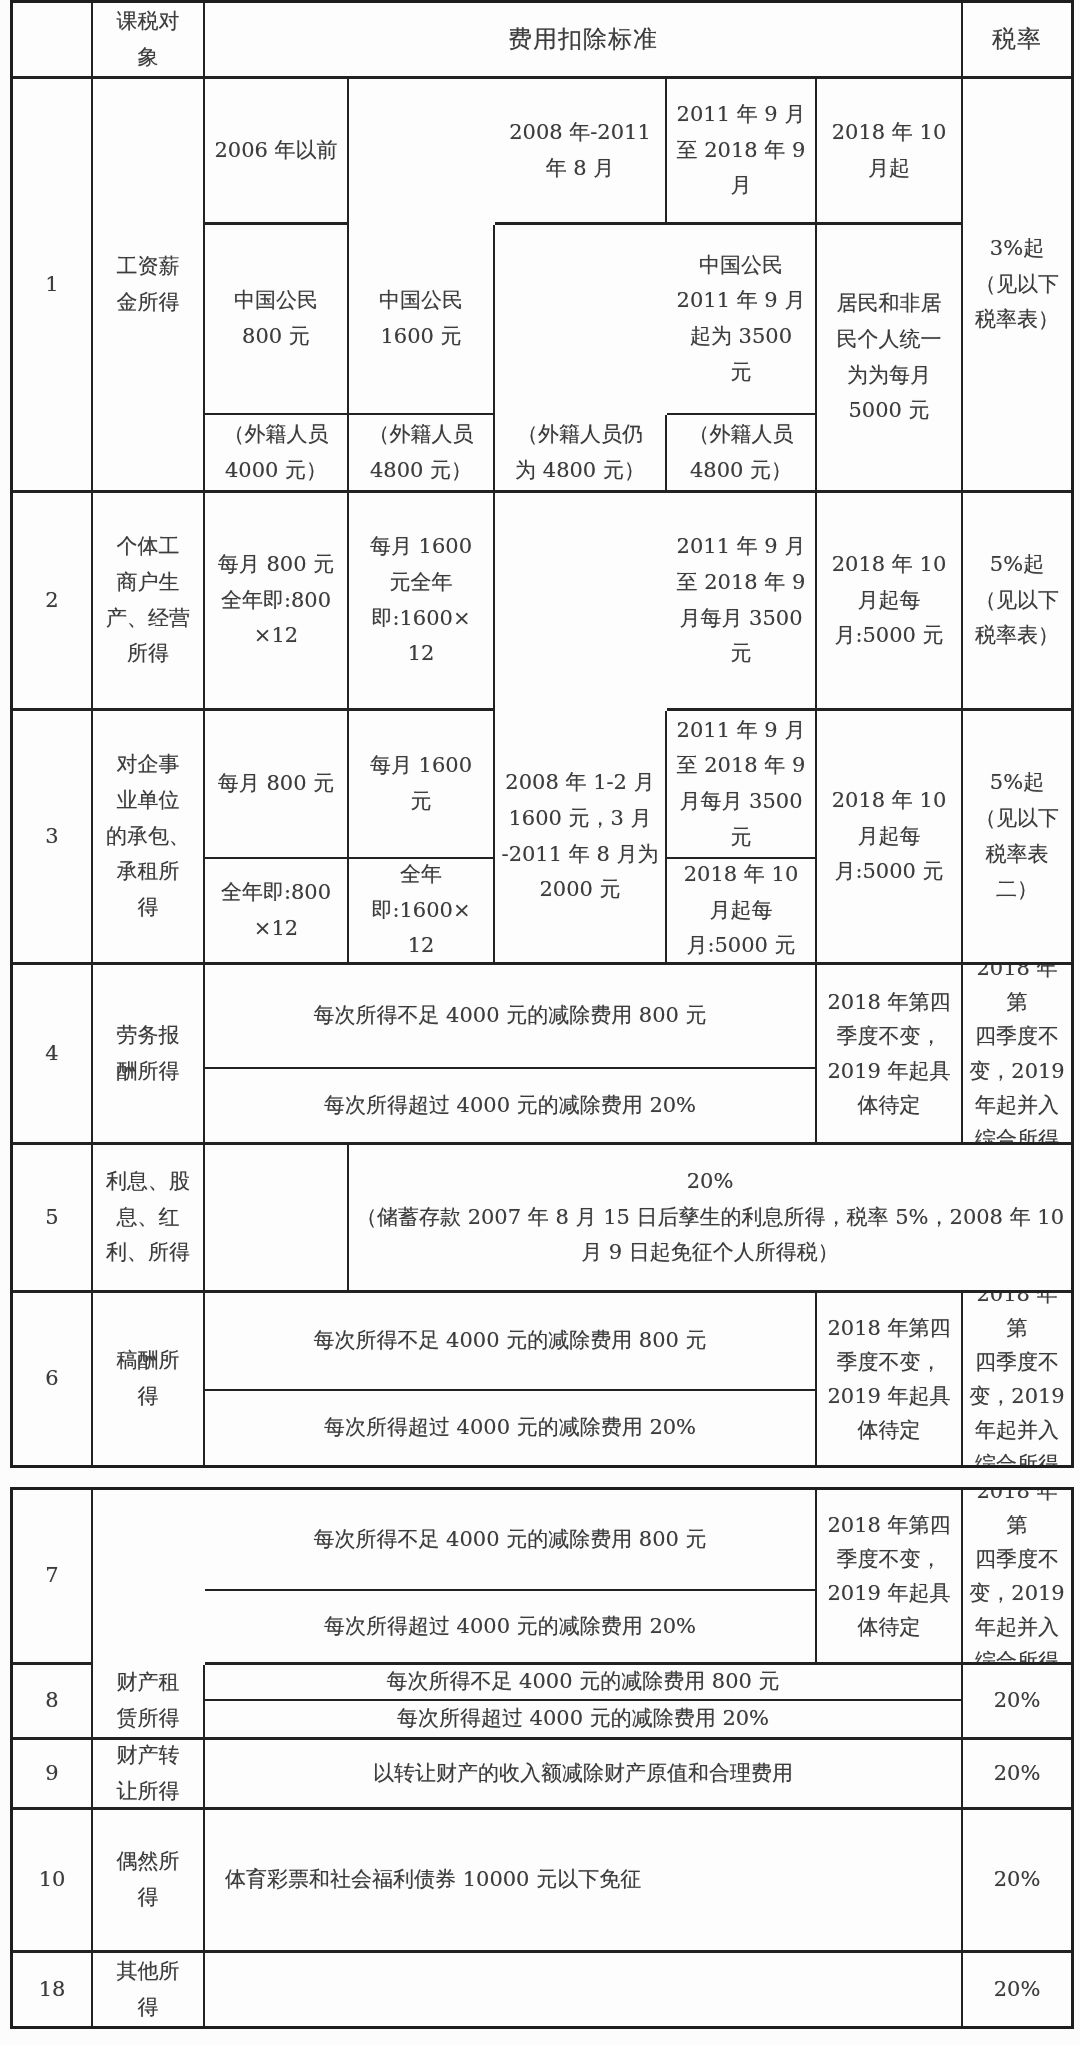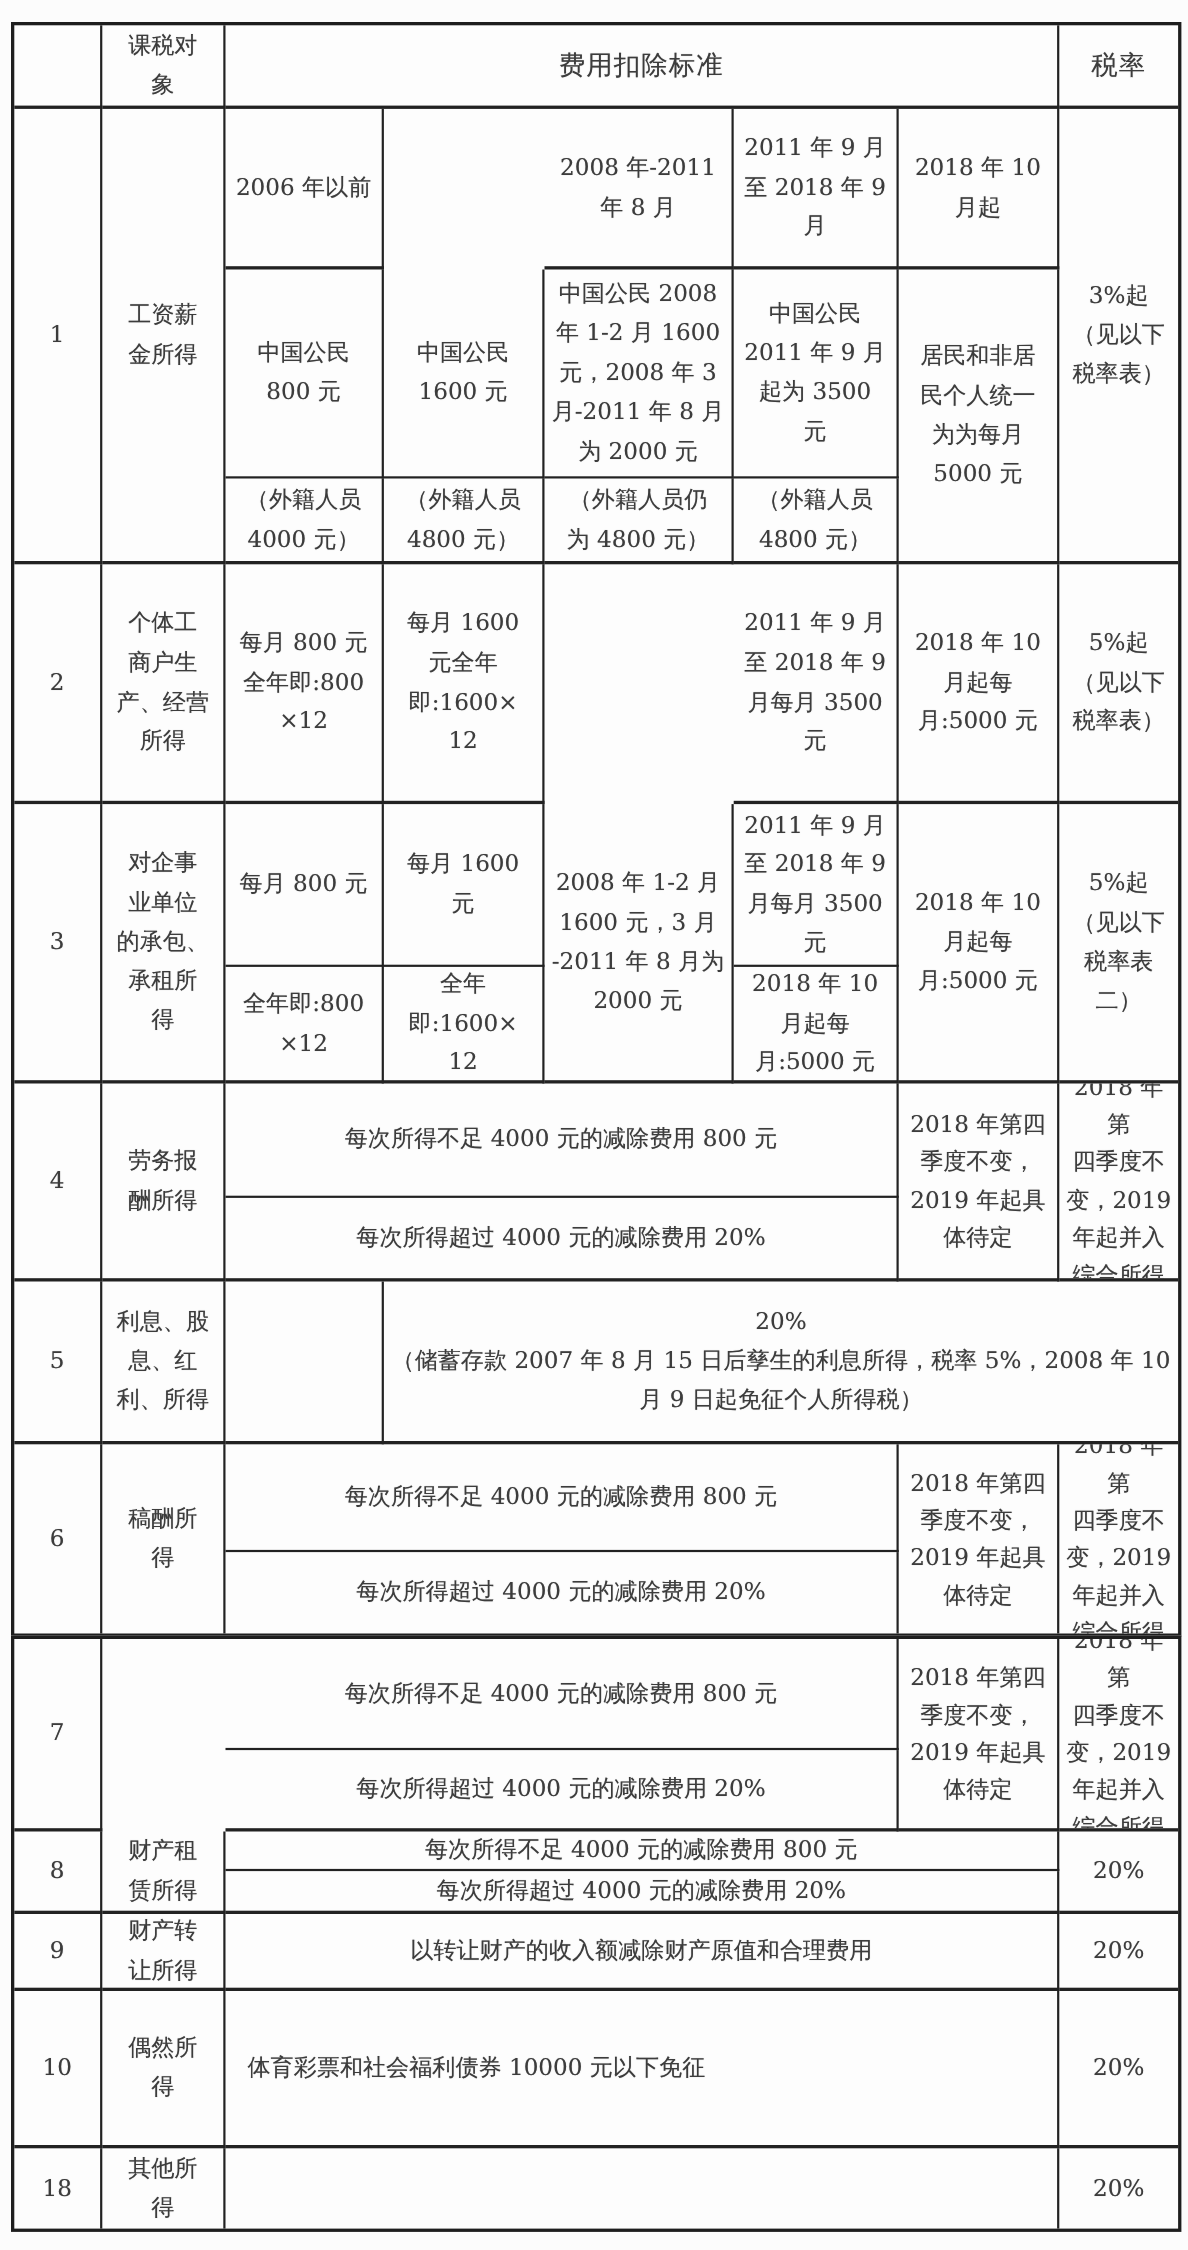--- a/index.html
+++ b/index.html
@@ -13,21 +13,21 @@
   }
   .canvas{position:absolute;inset:0;background:#fcfcfc;}
   .tbl{
     position:absolute;left:10px;
     display:grid;
     grid-template-columns:80px 112px 144px 146px 172px 150px 146px 108px;
     border:3px solid #1e1e1e;
     background:#fdfdfd;
     box-sizing:content-box;
   }
-  .t1{top:20px;grid-template-rows:76px 146px 190px 78px 218px 148px 106px 104px 76px 148px 98px 74px;}
+  .t1{top:0;grid-template-rows:76px 146px 190px 78px 218px 148px 106px 104px 76px 148px 98px 74px;}
   .t2{top:1487px;grid-template-rows:101px 74px 36px 39px 70px 143px 73px;}
   .c{
     display:flex;align-items:center;justify-content:center;
     text-align:center;
     white-space:pre-line;
     font-size:21px;line-height:1.7;
     padding:2px 4px;
     border-right:2px solid #222;
     border-bottom:2px solid #222;
     box-sizing:border-box;
@@ -62,25 +62,20 @@
 年 8 月</div>
     <div class="c b3" style="grid-area:2/6/3/7">2011 年 9 月
 至 2018 年 9
 月</div>
     <div class="c b3" style="grid-area:2/7/3/8">2018 年 10
 月起</div>
     <div class="c" style="grid-area:3/3/4/4">中国公民
 800 元</div>
     <div class="c" style="grid-area:3/4/4/5">中国公民
 1600 元</div>
-    <div class="c" style="grid-area:3/5/4/6">中国公民 2008
-年 1-2 月 1600
-元，2008 年 3
-月-2011 年 8 月
-为 2000 元</div>
     <div class="c" style="grid-area:3/6/4/7">中国公民
 2011 年 9 月
 起为 3500
 元</div>
     <div class="c b3" style="grid-area:3/7/5/8">居民和非居
 民个人统一
 为为每月
 5000 元</div>
     <div class="c b3" style="grid-area:4/3/5/4">（外籍人员
 4000 元）</div>

